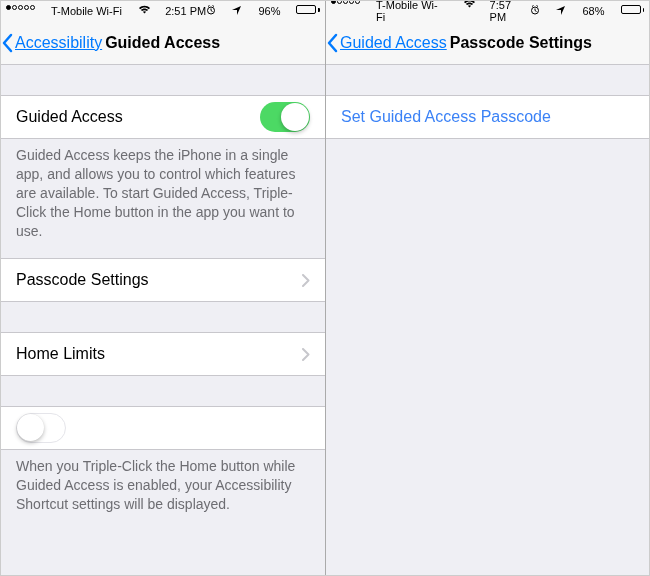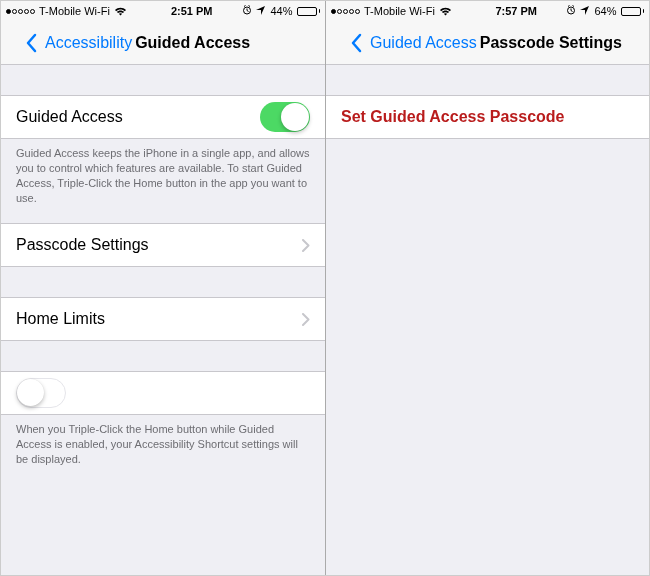--- a/index.html
+++ b/index.html
@@ -27,22 +27,22 @@
     height: 20px;
     background: #f7f7f7;
     display: flex;
     align-items: center;
     justify-content: space-between;
     padding: 0 5px;
     font-size: 11px;
     font-weight: 500;
     color: #000;
   }
-  .status-left, .status-right { display: flex; align-items: center; gap: 4px; }
-  .status-center { font-weight: 700; margin-left: 14px; }
+  .status-left, .status-right { display: flex; align-items: flex-start; gap: 16px; }
+  .status-center { font-weight: 400; margin-left: 14px; }
   .signal-dots { display: flex; gap: 1px; align-items: center; }
   .dot { width: 5px; height: 5px; border-radius: 50%; border: 1px solid #000; }
   .dot.filled { background: #000; }
   .carrier { font-size: 11px; }
   .wifi-icon svg { display: block; }
   .battery { display: flex; align-items: center; gap: 2px; }
   .battery-body { width: 20px; height: 9px; border: 1px solid #000; border-radius: 2px; position: relative; padding: 1px; }
   .battery-fill { background: #000; height: 100%; }
   .battery-cap { width: 1.5px; height: 4px; background: #000; border-radius: 0 1px 1px 0; }
 
@@ -53,23 +53,24 @@
     border-bottom: 1px solid #c8c7cc;
     display: flex;
     align-items: center;
     position: relative;
   }
   .nav-back {
     display: flex;
     align-items: center;
     color: #007aff;
     font-size: 16px;
-    padding-left: 24px;
-    gap: 8px;
+    padding-left: 0;
+    gap: 2px;
     cursor: pointer;
+    text-decoration: underline;
   }
   .nav-back svg { display: block; }
   .nav-title {
     font-size: 16px;
     font-weight: 600;
     color: #000;
     margin-left: 3px;
   }
 
   
@@ -81,26 +82,26 @@
     border-top: 1px solid #c8c7cc;
     border-bottom: 1px solid #c8c7cc;
     min-height: 44px;
     display: flex;
     align-items: center;
     justify-content: space-between;
     padding: 0 15px;
     font-size: 16px;
     color: #000;
   }
-  .cell.link { color: #b91c1c; cursor: pointer; font-weight: bold; }
+  .cell.link { color: #3b82f6; cursor: pointer; }
   .cell.disclosure { cursor: pointer; }
   .cell-label { flex: 1; }
 
   .footer-text {
-    font-size: 11px;
+    font-size: 14px;
     color: #6d6d72;
     padding: 7px 15px 8px;
     line-height: 1.35;
   }
 
   
   .switch {
     width: 50px;
     height: 30px;
     border-radius: 15px;
@@ -156,21 +157,21 @@
             <circle cx="5" cy="5.5" r="3.5" fill="none" stroke="#000" stroke-width="1"></circle>
             <path d="M5 3.5 L5 5.5 L6.5 6.5" stroke="#000" stroke-width="1" fill="none"></path>
             <path d="M2 1.5 L3.5 0.5 M8 1.5 L6.5 0.5" stroke="#000" stroke-width="1"></path>
           </svg>
       </span>
       <span class="tiny-icon">
         <svg width="10" height="10" viewBox="0 0 10 10">
             <path d="M0 5 L9 1 L5 10 L5 5 Z" fill="#000"></path>
           </svg>
       </span>
-      <span>44%</span>
+      <span>96%</span>
       <span class="battery">
         <span class="battery-body"><span class="battery-fill" style="width:96%"></span></span>
         <span class="battery-cap"></span>
       </span>
     </div>
   </div>
 
   <div class="nav-bar">
     <div class="nav-back">
       <svg width="12" height="20" viewBox="0 0 12 20">
@@ -246,21 +247,21 @@
             <circle cx="5" cy="5.5" r="3.5" fill="none" stroke="#000" stroke-width="1"></circle>
             <path d="M5 3.5 L5 5.5 L6.5 6.5" stroke="#000" stroke-width="1" fill="none"></path>
             <path d="M2 1.5 L3.5 0.5 M8 1.5 L6.5 0.5" stroke="#000" stroke-width="1"></path>
           </svg>
       </span>
       <span class="tiny-icon">
         <svg width="10" height="10" viewBox="0 0 10 10">
             <path d="M0 5 L9 1 L5 10 L5 5 Z" fill="#000"></path>
           </svg>
       </span>
-      <span>64%</span>
+      <span>68%</span>
       <span class="battery">
         <span class="battery-body"><span class="battery-fill" style="width:95%"></span></span>
         <span class="battery-cap"></span>
       </span>
     </div>
   </div>
 
   <div class="nav-bar">
     <div class="nav-back">
       <svg width="12" height="20" viewBox="0 0 12 20">

